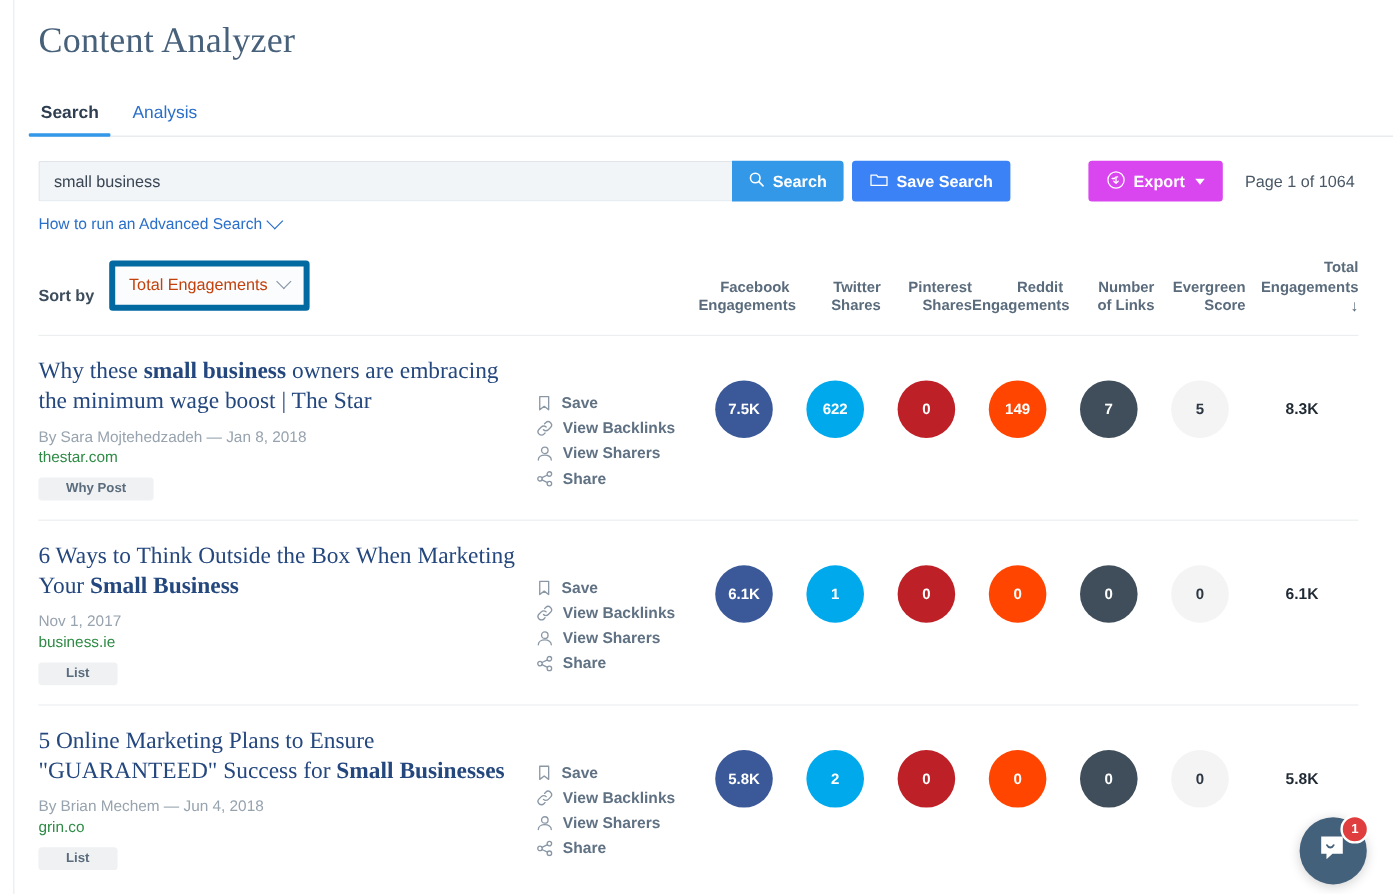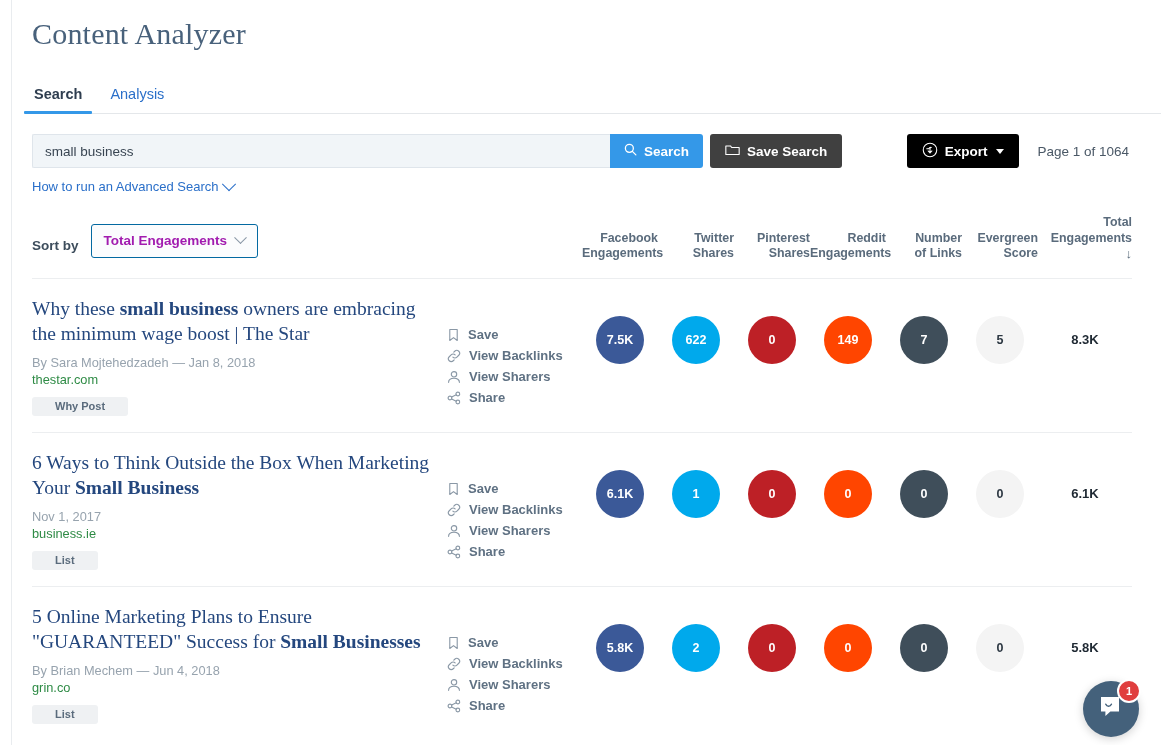--- a/index.html
+++ b/index.html
@@ -116,25 +116,25 @@
     cursor: pointer;
     color: #fff;
     white-space: nowrap;
   }
   .btn-search {
     background: #3498e8;
     border-radius: 0 3px 3px 0;
     padding: 0 14px;
   }
   .btn-dark {
-    background: #404040;
+    background: #3b82f6;
     margin-left: 7px;
   }
   .btn-export {
-    background: #000000;
+    background: #d946ef;
   }
   .export-wrap {
     margin-left: auto;
     display: flex;
     align-items: center;
     gap: 18px;
   }
   .page-count {
     font-size: 13.5px;
     color: #4a5866;
@@ -174,33 +174,32 @@
     padding-bottom: 16px;
   }
   .sort-by-label {
     font-size: 13.5px;
     font-weight: bold;
     color: #3d4d5c;
     margin-bottom: 9px;
     margin-right: 12px;
   }
   .sort-select {
-    border: 1px solid #0369a1;
+    border: 5px solid #0369a1;
     background: #fbfcfd;
     border-radius: 3px;
     height: 32px;
     display: inline-flex;
     align-items: center;
     gap: 9px;
     padding: 0 12px;
     font-size: 13.5px;
-    color: #a21caf;
+    color: #c2410c;
     cursor: pointer;
     margin-bottom: 4px;
-    font-weight: bold;
   }
   .sort-select .chev {
     border-color: #8997a5;
     width: 8px; height: 8px;
     border-right-width: 1.5px;
     border-bottom-width: 1.5px;
   }
 
   .metric-heads {
     margin-left: auto;

